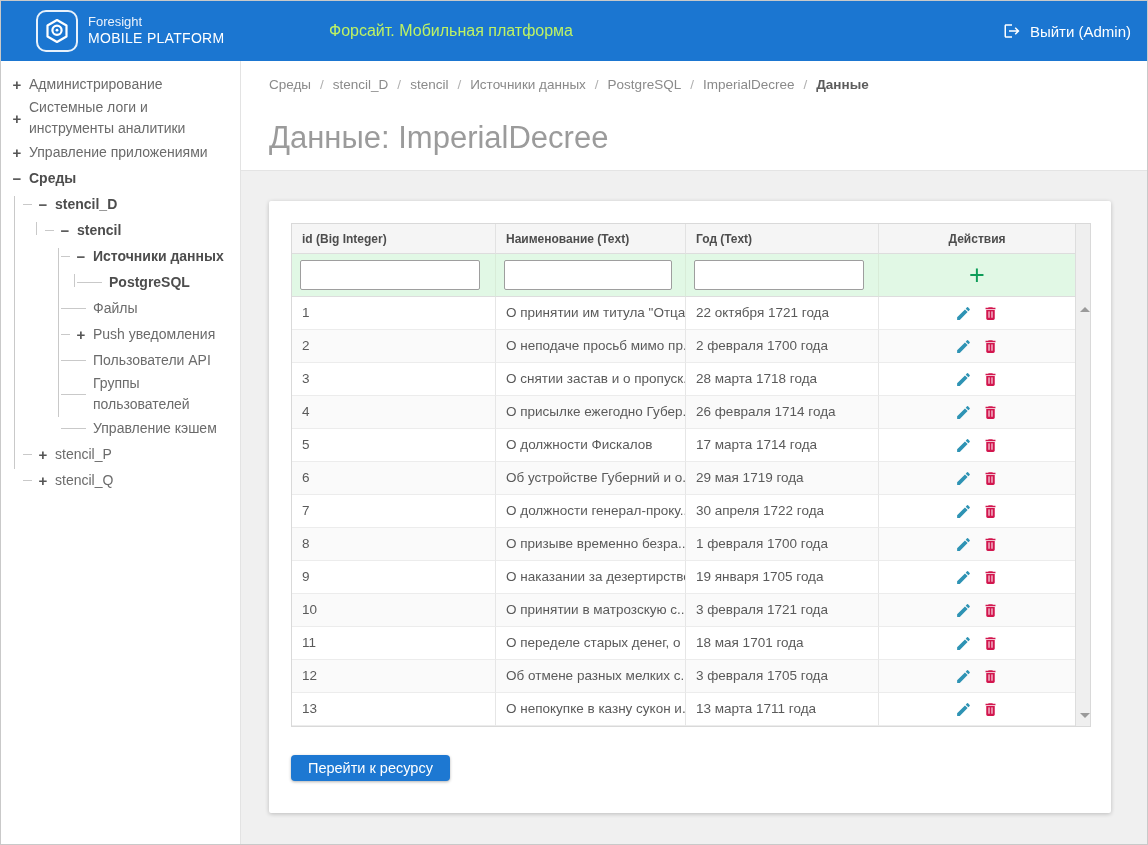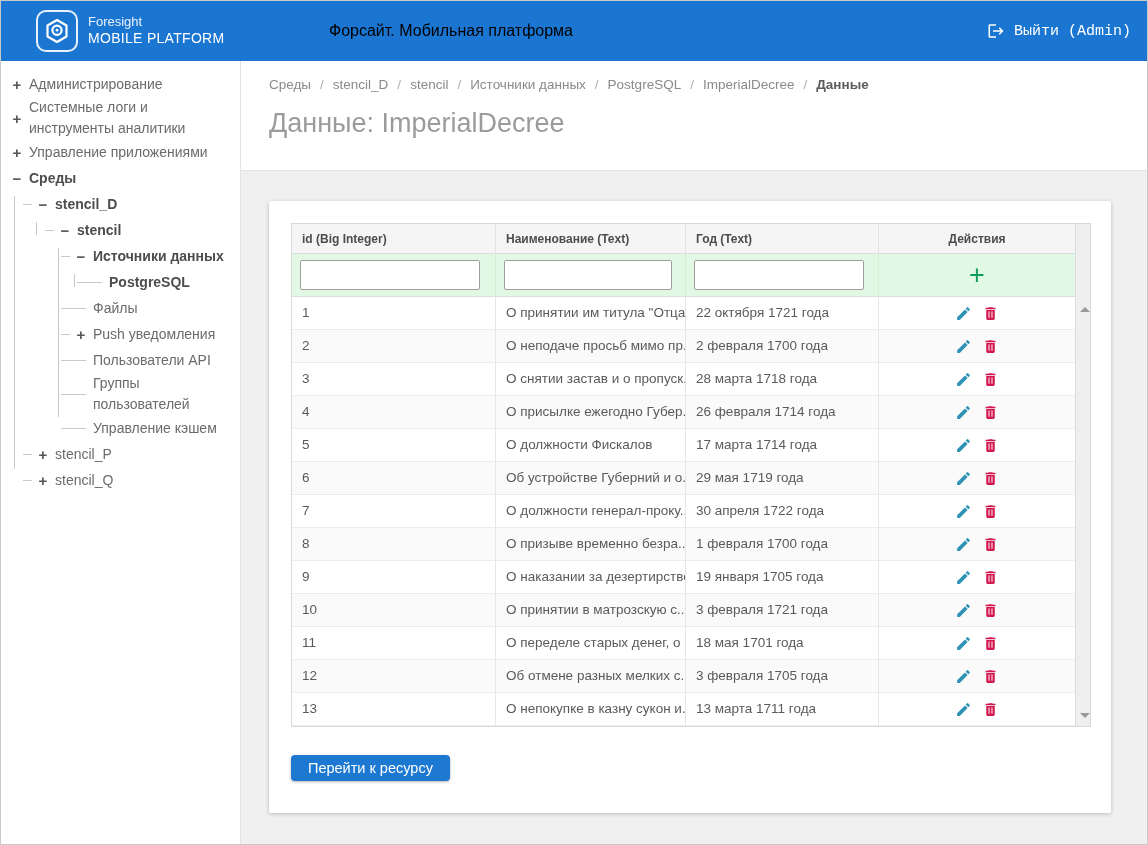--- a/index.html
+++ b/index.html
@@ -19,23 +19,23 @@
 
   
   .app-header{position:absolute;left:0;top:0;width:100%;height:60px;background:var(--header-blue);
               display:flex;align-items:center;color:#fff;z-index:5;padding-left:23px;}
   .logo-wrap{display:flex;align-items:center;padding-left:12px;width:240px;}
   .logo-box{width:42px;height:42px;border:2px solid rgba(255,255,255,.9);border-radius:10px;
             display:flex;align-items:center;justify-content:center;flex:0 0 auto;}
   .logo-text{margin-left:10px;line-height:1.25;}
   .logo-text .l1{font-size:13px;font-weight:400;color:#eaf2fc;}
   .logo-text .l2{font-size:14px;font-weight:400;letter-spacing:.3px;}
-  .app-title{position:absolute;left:328px;top:0;height:60px;line-height:60px;font-size:16px;color:#000000;}
+  .app-title{position:absolute;left:328px;top:0;height:60px;line-height:60px;font-size:16px;color:#bef264;}
   .logout{position:absolute;right:16px;top:0;height:60px;display:flex;align-items:center;gap:9px;
-          font-size:15px;color:#fff;cursor:pointer;font-family:Liberation Mono, monospace;}
+          font-size:15px;color:#fff;cursor:pointer;}
 
   
   .sidebar{position:absolute;left:0;top:60px;bottom:0;width:240px;background:#fff;
            border-right:1px solid #e3e3e3;padding-top:10px;z-index:4;}
   .tree-item{display:flex;align-items:center;min-height:26px;font-size:14px;color:#6b6b6b;
              cursor:pointer;line-height:21px;}
   .tree-item.bold{font-weight:700;color:#4d4d4d;}
   .tree-item .conn{height:0;border-top:1px solid #c9c9c9;flex:0 0 auto;margin-right:3px;}
   .tree-item .conn.short{width:9px;}
   .tree-item .conn.long{width:25px;margin-right:7px;}
@@ -49,21 +49,21 @@
   .tree-item .lbl{padding-right:8px;}
   .vline{position:absolute;width:0;border-left:1px solid #c9c9c9;}
 
   
   .main{position:absolute;left:240px;top:60px;right:0;bottom:0;background:var(--page-bg);}
   .top-band{background:#fff;border-bottom:1px solid #e4e4e4;height:110px;padding:16px 0 0 28px;}
   .breadcrumb{font-size:13.5px;color:#8a8a8a;display:flex;gap:9px;flex-wrap:wrap;}
   .breadcrumb .crumb{cursor:pointer;}
   .breadcrumb .crumb.last{font-weight:700;color:#5c5c5c;cursor:default;}
   .breadcrumb .sep{color:#b0b0b0;}
-  .page-title{margin-top:16px;font-size:27px;font-weight:400;color:#9b9b9b;}
+  .page-title{margin-top:28px;font-size:31px;font-weight:400;color:#9b9b9b;}
 
   .card{margin:30px 36px 0 28px;background:#fff;border-radius:2px;height:612px;
         box-shadow:0 1px 4px rgba(0,0,0,.22);padding:22px;}
 
   
   .tbl{width:800px;border:1px solid #d9d9d9;display:flex;position:relative;}
   .tbl-left{width:783px;}
   .grid-row{display:grid;grid-template-columns:204px 190px 193px 196px;}
   .hcell{background:#f5f5f5;height:30px;line-height:30px;font-size:12px;font-weight:700;
          color:#4d4d4d;padding-left:10px;border-right:1px solid #e2e2e2;border-bottom:1px solid #ddd;}

